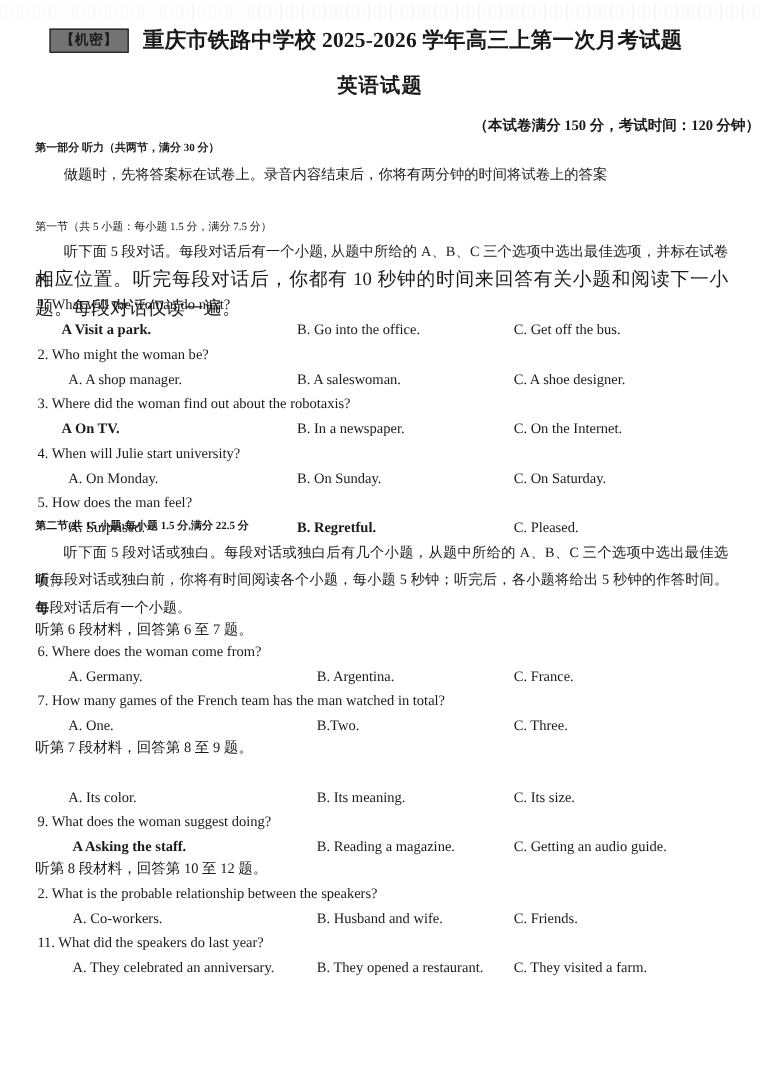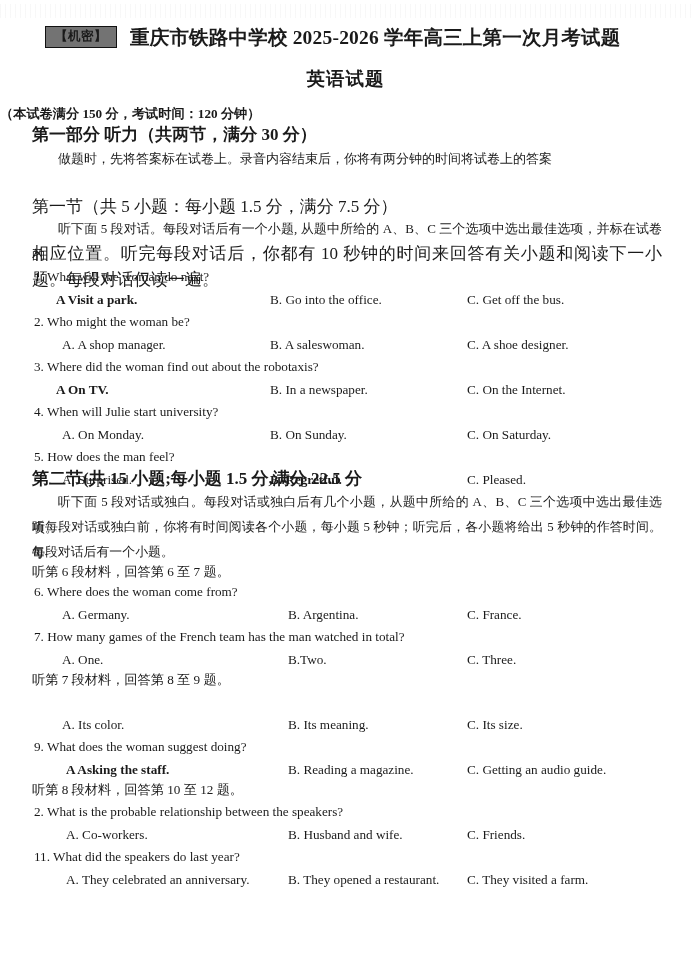--- a/index.html
+++ b/index.html
@@ -76,31 +76,31 @@
     text-align: center;
     font-size: 18.5px;
     font-weight: bold;
     line-height: 26px;
     letter-spacing: 1px;
   }
   .exam-meta {
     position: absolute;
     left: 0; top: 104px;
     width: 691px;
-    text-align: left;
+    text-align: right;
     font-size: 13.2px;
     line-height: 20px;
     font-weight: 600;
   }
 
   .sec-heading {
     position: absolute;
     left: 32px;
     width: 628px;
-    font-size: 17px;
+    font-size: 10px;
     font-weight: bold;
     line-height: 22px;
   }
   .para {
     position: absolute;
     left: 32px;
     width: 630px;
     font-size: 13px;
     line-height: 25.5px;
     text-align: justify;

